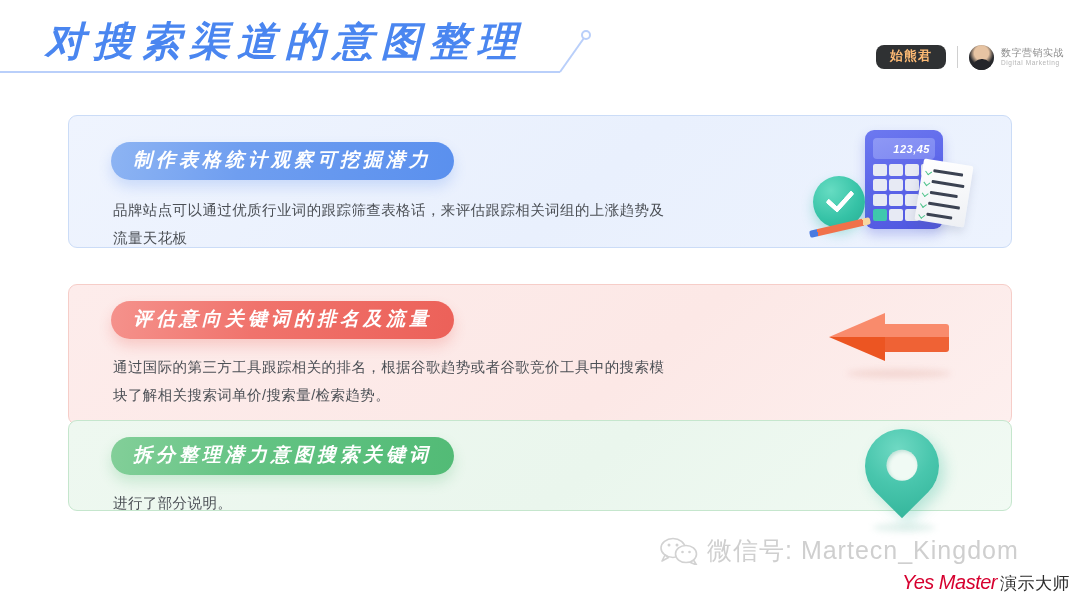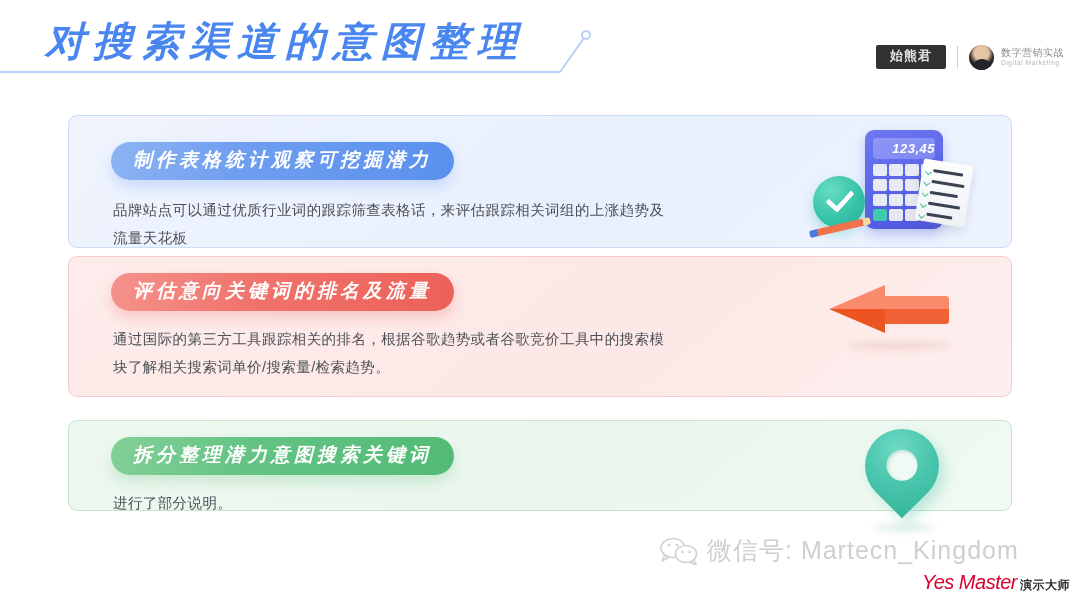--- a/index.html
+++ b/index.html
@@ -24,21 +24,21 @@
     position:absolute;left:0;top:71px;width:560px;height:2px;
     background:#b9cffa;
   }
   .title-tick{
     position:absolute;left:558px;top:30px;width:40px;height:44px;
     overflow:visible;
   }
 
   .brand{position:absolute;right:16px;top:40px;height:34px;display:flex;align-items:center;gap:11px;}
   .brand-pill{
-    background:#2f3133;color:#e5e5e5;border-radius:2px;
+    background:#2f3133;color:#fdba74;border-radius:8px;
     padding:4px 14px 5px;font-size:13px;font-weight:700;letter-spacing:1px;
     line-height:1.15;
   }
   .brand-div{width:1px;height:22px;background:#d0d0d0;}
   .brand-right{display:flex;align-items:center;gap:7px;}
   .brand-avatar{
     width:25px;height:25px;border-radius:50%;
     background:radial-gradient(circle at 50% 32%, #e7c4a3 0 34%, #2e2f33 58% 100%);
     box-shadow:inset 0 -3px 4px rgba(0,0,0,.25);
     position:relative;overflow:hidden;flex:none;
@@ -50,21 +50,21 @@
   .brand-txt{line-height:1.25;}
   .brand-cn{font-size:10px;color:#8d8d8d;letter-spacing:.5px;text-align:right;}
   .brand-en{font-size:6.5px;color:#b4b4b4;letter-spacing:.6px;}
 
   
   .card{
     position:absolute;left:68px;width:944px;
     border-radius:9px;box-sizing:border-box;
   }
   .card-1{top:115px;height:133px;background:linear-gradient(140deg,#eff4fe 0%,#e9f0fd 55%,#edf3fe 100%);border:1px solid #cbdcf7;}
-  .card-2{top:256px;height:141px;background:linear-gradient(140deg,#fdeceb 0%,#fce8e6 60%,#fdefee 100%);border:1px solid #f6cdc8;}
+  .card-2{top:284px;height:141px;background:linear-gradient(140deg,#fdeceb 0%,#fce8e6 60%,#fdefee 100%);border:1px solid #f6cdc8;}
   .card-3{top:420px;height:91px;background:linear-gradient(140deg,#eef8f0 0%,#eaf6ed 55%,#f1faf3 100%);border:1px solid #c5e6cd;}
 
   .pill{
     position:absolute;left:42px;
     border-radius:20px;padding:7px 22px 9px;
     font-size:19px;font-weight:700;font-style:italic;letter-spacing:4px;
     color:#ffffff;white-space:nowrap;line-height:1.15;
     font-family:"DejaVu Sans","Liberation Sans",sans-serif;
   }
   .card-1 .pill{top:26px;background:linear-gradient(100deg,#8db4f3 0%,#6f9ef0 38%,#5a90ee 100%);box-shadow:0 7px 13px rgba(90,144,238,.24);}
@@ -85,22 +85,22 @@
   .art{position:absolute;}
   .art-calc{right:24px;top:8px;width:180px;height:122px;}
   .calc-body{
     position:absolute;left:58px;top:6px;width:78px;height:99px;border-radius:9px;
     background:linear-gradient(160deg,#6d79f0 0%,#5a63e8 55%,#4f56df 100%);
     box-shadow:0 6px 12px rgba(80,90,220,.3);
   }
   .calc-screen{
     position:absolute;left:8px;top:8px;width:62px;height:21px;border-radius:4px;
     background:linear-gradient(160deg,#8e98f5,#7d88f2);
-    color:#ffffff;font-size:13px;font-weight:700;font-style:italic;
-    display:flex;align-items:center;justify-content:flex-end;
+    color:#ffffff;font-size:11px;font-weight:700;font-style:italic;
+    display:flex;align-items:center;justify-content:flex-end;padding-right:5px;
     box-sizing:border-box;letter-spacing:.5px;
   }
   .calc-keys{position:absolute;left:8px;top:34px;width:62px;height:57px;
     display:grid;grid-template-columns:repeat(4,1fr);grid-template-rows:repeat(4,1fr);gap:2.5px;}
   .calc-keys i{background:#e7eaf4;border-radius:2px;display:block;}
   .calc-keys i.g{background:#3fc9ad;}
   .calc-check{
     position:absolute;left:6px;top:52px;width:52px;height:52px;border-radius:50%;
     background:radial-gradient(circle at 34% 28%,#66dcc2 0%,#35c2a6 58%,#27ab92 100%);
     box-shadow:0 6px 12px rgba(45,190,162,.35);
@@ -150,21 +150,21 @@
     background:#f0faf4;box-shadow:inset 0 2px 4px rgba(40,150,130,.28);
   }
   .pin-shadow{position:absolute;left:16px;top:94px;width:62px;height:9px;border-radius:50%;
     background:rgba(120,190,170,.2);filter:blur(3px);}
 
   
   .watermark{position:absolute;left:660px;top:534px;display:flex;align-items:center;gap:9px;justify-content:space-between;}
   .wm-text{font-size:25px;color:#cfcfcf;letter-spacing:1px;white-space:nowrap;}
   .yesmaster{position:absolute;right:10px;top:571px;display:flex;align-items:baseline;gap:3px;}
   .ym-en{font-size:20px;font-weight:400;font-style:italic;color:#d6002f;letter-spacing:-.5px;}
-  .ym-cn{font-size:12px;font-weight:700;color:#2c2c2c;letter-spacing:.5px;}
+  .ym-cn{font-size:17px;font-weight:400;color:#2c2c2c;letter-spacing:.5px;}
 </style>
 </head>
 <body>
 
 <div class="header">
   <div class="title">对搜索渠道的意图整理</div>
   <div class="title-rule"></div>
   <svg class="title-tick" viewBox="0 0 40 44">
     <path d="M2 42 L26 8" stroke="#b9cffa" stroke-width="2" fill="none"></path>
     <circle cx="28" cy="5" r="4" stroke="#b9cffa" stroke-width="2" fill="none"></circle>

